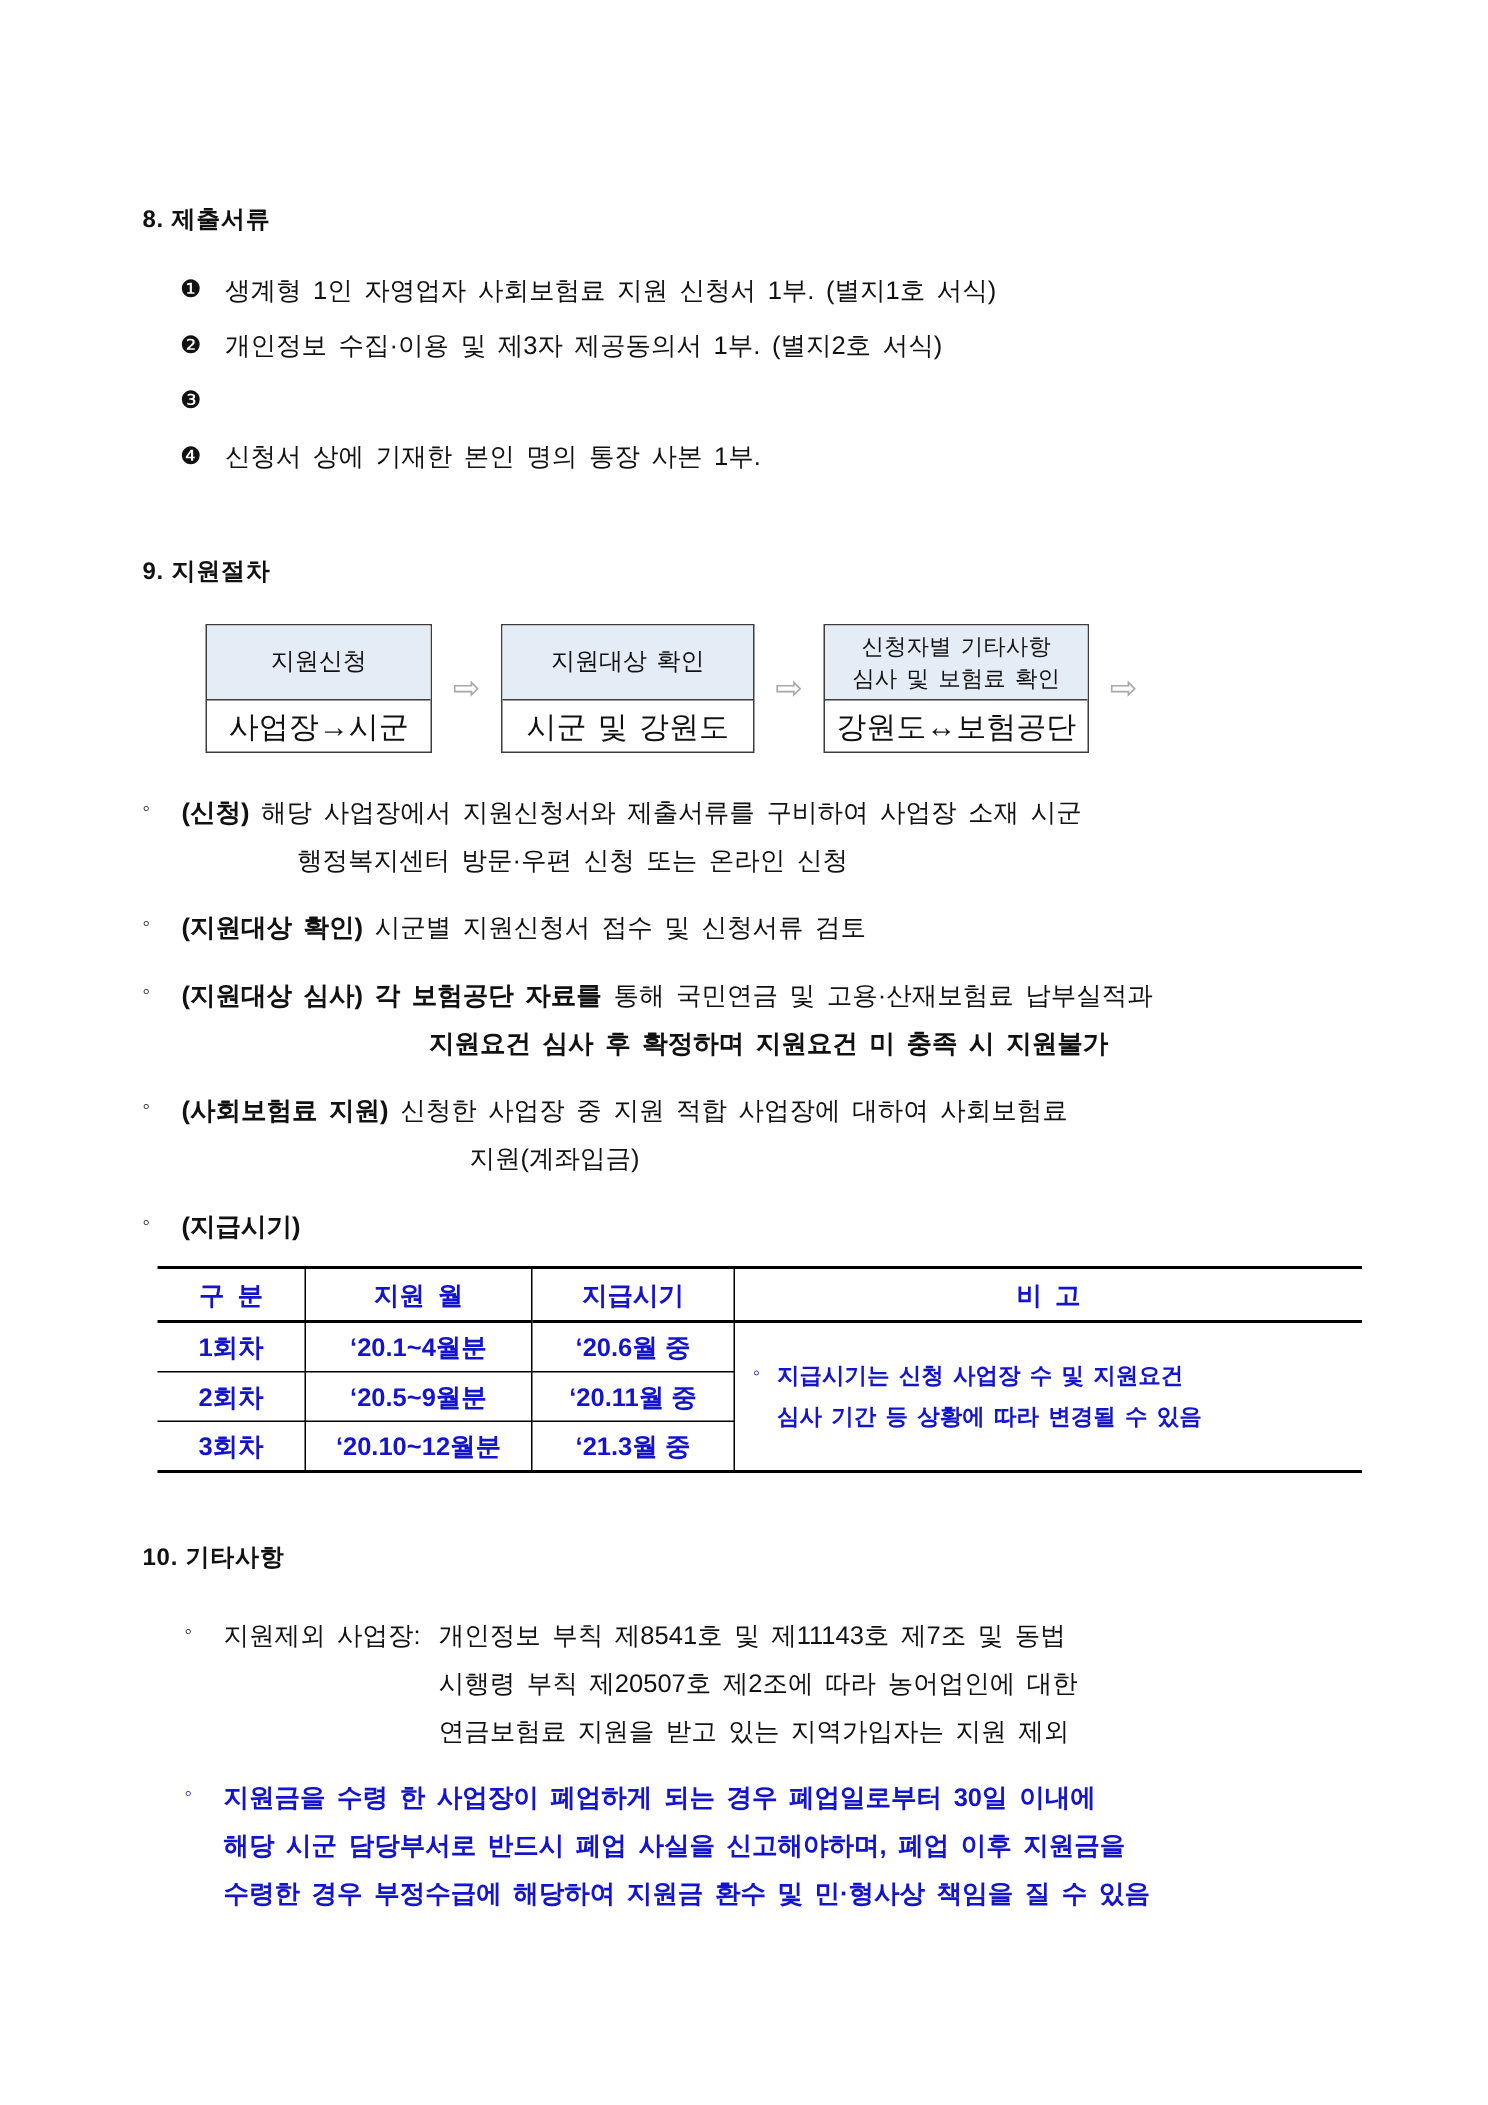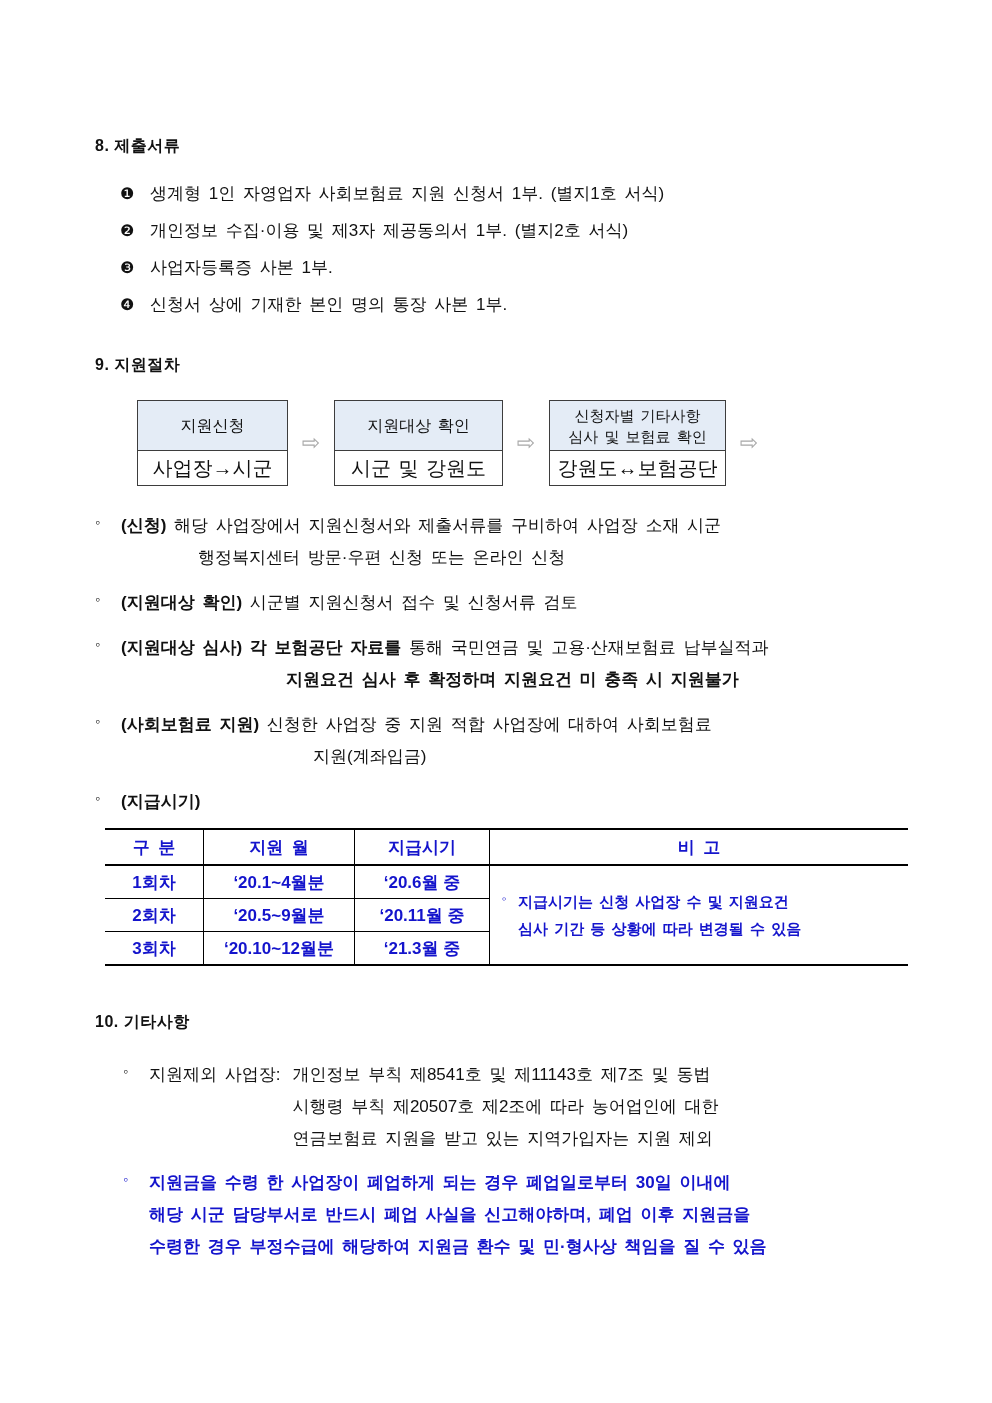--- a/index.html
+++ b/index.html
@@ -9,21 +9,21 @@
     font-family: "Liberation Sans", sans-serif;
     color: #111111;
     overflow: hidden;
   }
   .page { padding: 136px 80px 0 95px; box-sizing: border-box; }
 
   .heading {
     font-size: 16px; font-weight: 700; color: #111;
     letter-spacing: 0.5px; white-space: nowrap;
   }
-  .h9  { margin-top: 32px; }
+  .h9  { margin-top: 48px; }
   .h10 { margin-top: 46px; }
 
   
   .doc-list { margin: 18px 0 0 25px; }
   .doc-item { display: flex; line-height: 37px; font-size: 17px; word-spacing: 3px; white-space: nowrap; }
   .doc-item .num { width: 30px; flex-shrink: 0; font-size: 16px; }
 
   
   .flow { display: flex; align-items: stretch; margin: 24px 0 0 42px; height: 86px; }
   .flow-box { border: 1.5px solid #3d3d3d; display: flex; flex-direction: column; box-sizing: border-box; }
@@ -82,21 +82,20 @@
     <div class="doc-item">
       <span class="num">❶</span>
       <span>생계형 1인 자영업자 사회보험료 지원 신청서 1부. (별지1호 서식)</span>
     </div>
     <div class="doc-item">
       <span class="num">❷</span>
       <span>개인정보 수집·이용 및 제3자 제공동의서 1부. (별지2호 서식)</span>
     </div>
     <div class="doc-item">
       <span class="num">❸</span>
-      <span>사업자등록증 사본 1부.</span>
     </div>
     <div class="doc-item">
       <span class="num">❹</span>
       <span>신청서 상에 기재한 본인 명의 통장 사본 1부.</span>
     </div>
   </div>
 
   <div class="heading h9">9. 지원절차</div>
 
   <div class="flow">

